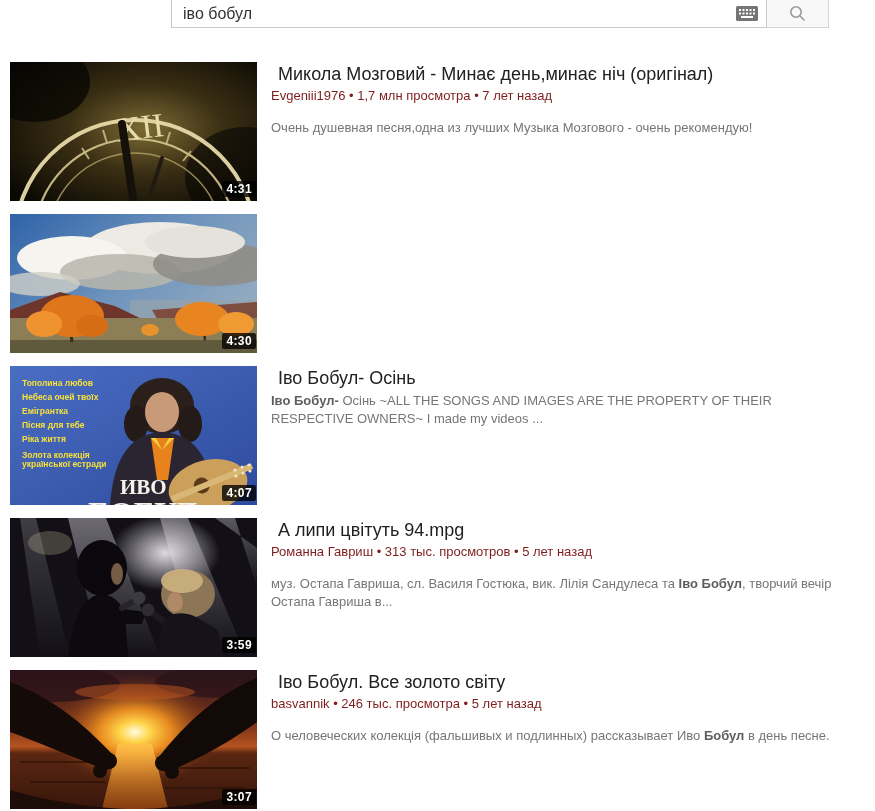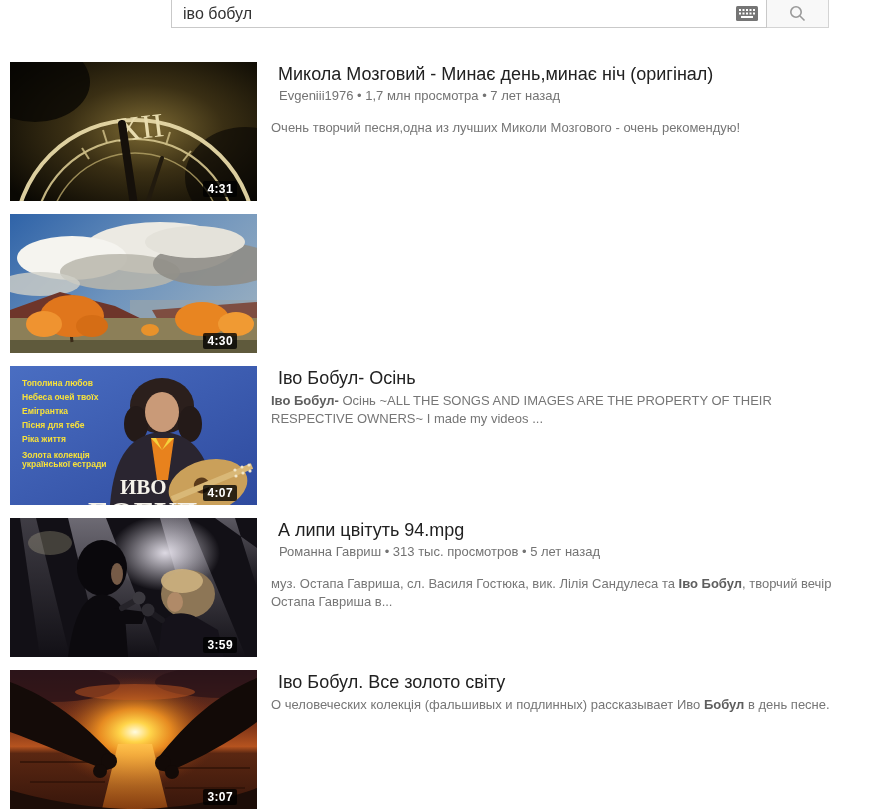--- a/index.html
+++ b/index.html
@@ -24,30 +24,30 @@
     box-sizing:border-box;width:62px;height:28px;background:#f8f8f8;
     border:1px solid #d4d4d4;border-top:0;border-left:0;
     display:flex;align-items:center;justify-content:center;cursor:pointer;
   }
   
   .results{margin-top:34px;}
   .row{display:flex;margin:0 0 13px 10px;}
   .thumb{position:relative;width:247px;height:139px;flex:none;cursor:pointer;background:#000;}
   .thumb svg{display:block;}
   .dur{
-    position:absolute;right:20px;bottom:4px;background:rgba(0,0,0,.78);
+    position:absolute;right:1px;bottom:4px;background:rgba(0,0,0,.78);
     color:#fff;font-size:12px;font-weight:bold;line-height:14px;
     padding:1px 4px;border-radius:2px;letter-spacing:.4px;
   }
   .info{margin-left:14px;max-width:568px;padding-top:1px;}
   .title{
     font-size:18px;line-height:22px;color:#212121;margin:0 7px 3px;
     cursor:pointer;
   }
-  .meta{font-size:13px;color:#737373;line-height:15px;margin:0 8px 16px;}
+  .meta{font-size:13px;color:#7f1d1d;line-height:15px;margin:0 0 16px;}
   .desc{font-size:13px;color:#767676;line-height:18px;}
   .desc .b{font-weight:bold;color:#5e5e5e;}
 </style>
 </head>
 <body>
 
 <div class="header">
   <div class="sbox">
     <input type="text" value="іво бобул" style="">
     <span class="kb-icon">
@@ -103,21 +103,21 @@
         </g>
         <text x="107" y="78" font-family="'Liberation Serif','DejaVu Serif',serif" font-size="34" fill="#e8dcae" transform="rotate(-7 120 70)">XII</text>
         <line x1="128" y1="170" x2="112" y2="62" stroke="#15100a" stroke-width="8" stroke-linecap="round"></line>
         <line x1="128" y1="170" x2="152" y2="96" stroke="#211a0e" stroke-width="4" stroke-linecap="round"></line>
       </svg>
       <span class="dur">4:31</span>
     </div>
     <div class="info">
       <div class="title">Микола Мозговий - Минає день,минає ніч (оригінал)</div>
       <div class="meta">Evgeniii1976 • 1,7 млн просмотра • 7 лет назад</div>
-      <div class="desc"><span>Очень творчий песня,одна из лучших Миколи Мозгового - очень рекомендую!</span></div>
+      <div class="desc"><span>Очень душевная песня,одна из лучших Музыка Мозгового - очень рекомендую!</span></div>
     </div>
   </div>
 
   <div class="row">
     <div class="thumb">
       <svg width="247" height="139" viewBox="0 0 247 139">
         <defs>
           <linearGradient id="sky2" x1="0" y1="0" x2="1" y2="0.6">
             <stop offset="0%" stop-color="#2f63a8"></stop>
             <stop offset="55%" stop-color="#6d93bd"></stop>
@@ -282,17 +282,18 @@
         <path d="M247,8 C208,24 178,50 148,88 C144,93 149,101 157,102 C192,88 222,70 247,52 Z" fill="#120a07"></path>
         <circle cx="153" cy="93" r="8" fill="#120a07"></circle>
         <circle cx="162" cy="102" r="7" fill="#120a07"></circle>
         <path d="M0,120 C40,132 90,139 124,139 L0,139 Z" fill="#1c0d08"></path>
         <path d="M247,118 C210,132 160,139 124,139 L247,139 Z" fill="#1c0d08"></path>
       </svg>
       <span class="dur">3:07</span>
     </div>
     <div class="info">
       <div class="title">Іво Бобул. Все золото світу</div>
+      <div class="meta">basvannik • 246 тыс. просмотра • 5 лет назад</div>
       <div class="desc"><span>О человеческих колекція (фальшивых и подлинных) рассказывает Иво </span><span class="b">Бобул</span><span> в день песне.</span></div>
     </div>
   </div>
 
 </div>
 
 </body></html>

